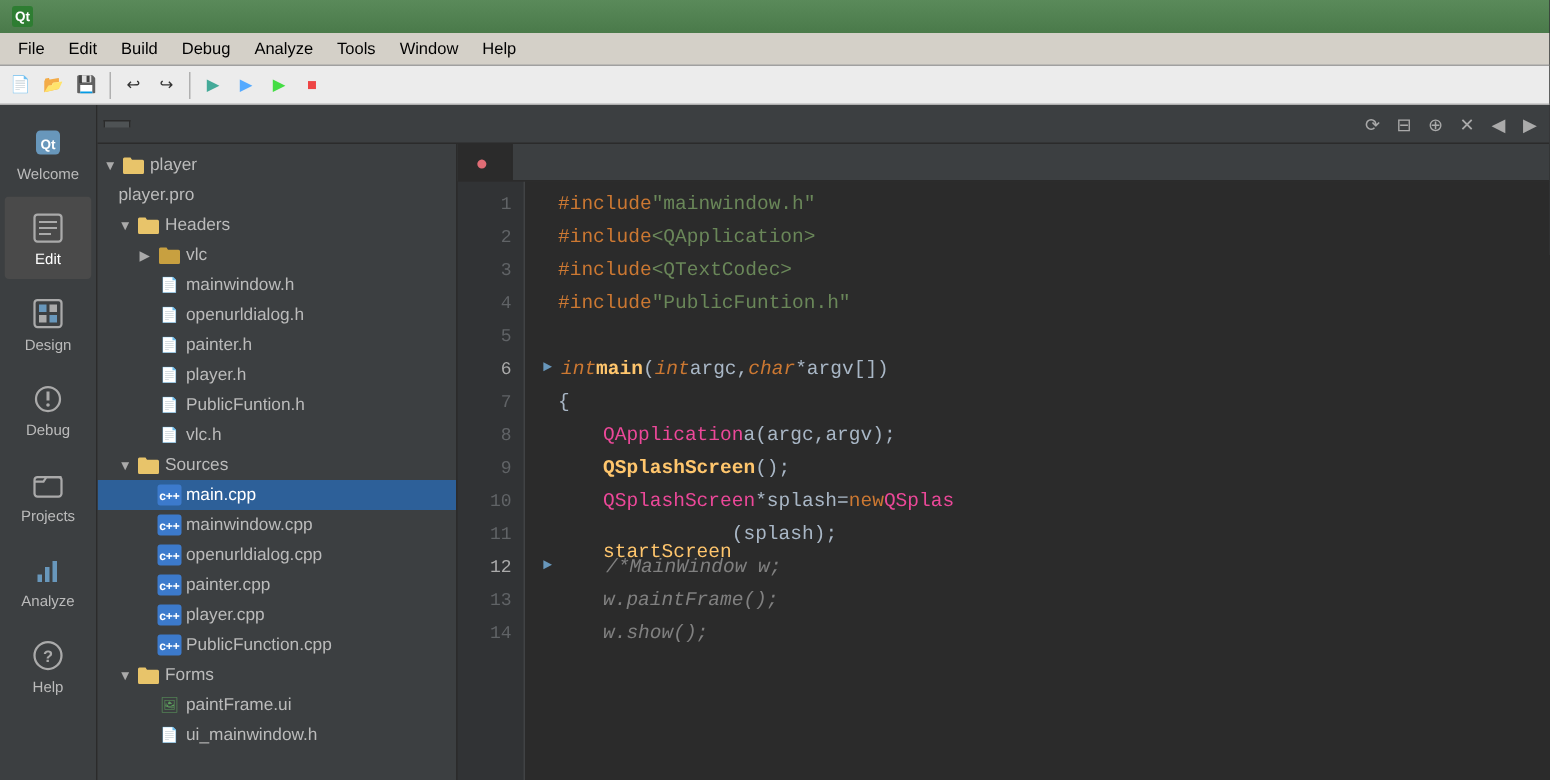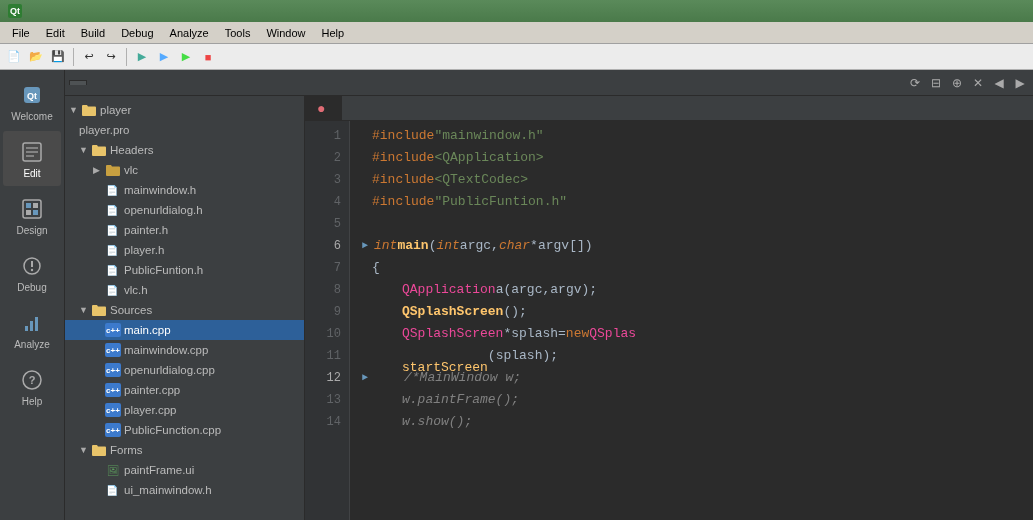--- a/index.html
+++ b/index.html
@@ -325,20 +325,29 @@
       </div>
       <div class="sidebar-btn">
         <div class="icon">
           <svg width="22" height="22" viewBox="0 0 22 22">
             <circle cx="11" cy="11" r="8" fill="none" stroke="#aaa" stroke-width="1.5"></circle>
             <line x1="11" y1="6" x2="11" y2="12" stroke="#aaa" stroke-width="2"></line>
             <circle cx="11" cy="15" r="1.2" fill="#aaa"></circle>
           </svg>
         </div>
         <span>Debug</span>
+      </div>
+      <div class="sidebar-btn">
+        <div class="icon">
+          <svg width="22" height="22" viewBox="0 0 22 22">
+            <rect x="2" y="6" width="18" height="13" rx="2" fill="none" stroke="#aaa" stroke-width="1.5"></rect>
+            <path d="M2 9 L8 9 L10 6 L20 6" fill="none" stroke="#aaa" stroke-width="1.5"></path>
+          </svg>
+        </div>
+        <span>Projects</span>
       </div>
       <div class="sidebar-btn">
         <div class="icon">
           <svg width="22" height="22" viewBox="0 0 22 22">
             <rect x="4" y="14" width="3" height="5" fill="#6897bb"></rect>
             <rect x="9" y="9" width="3" height="10" fill="#6897bb"></rect>
             <rect x="14" y="5" width="3" height="14" fill="#6897bb"></rect>
           </svg>
         </div>
         <span>Analyze</span>

